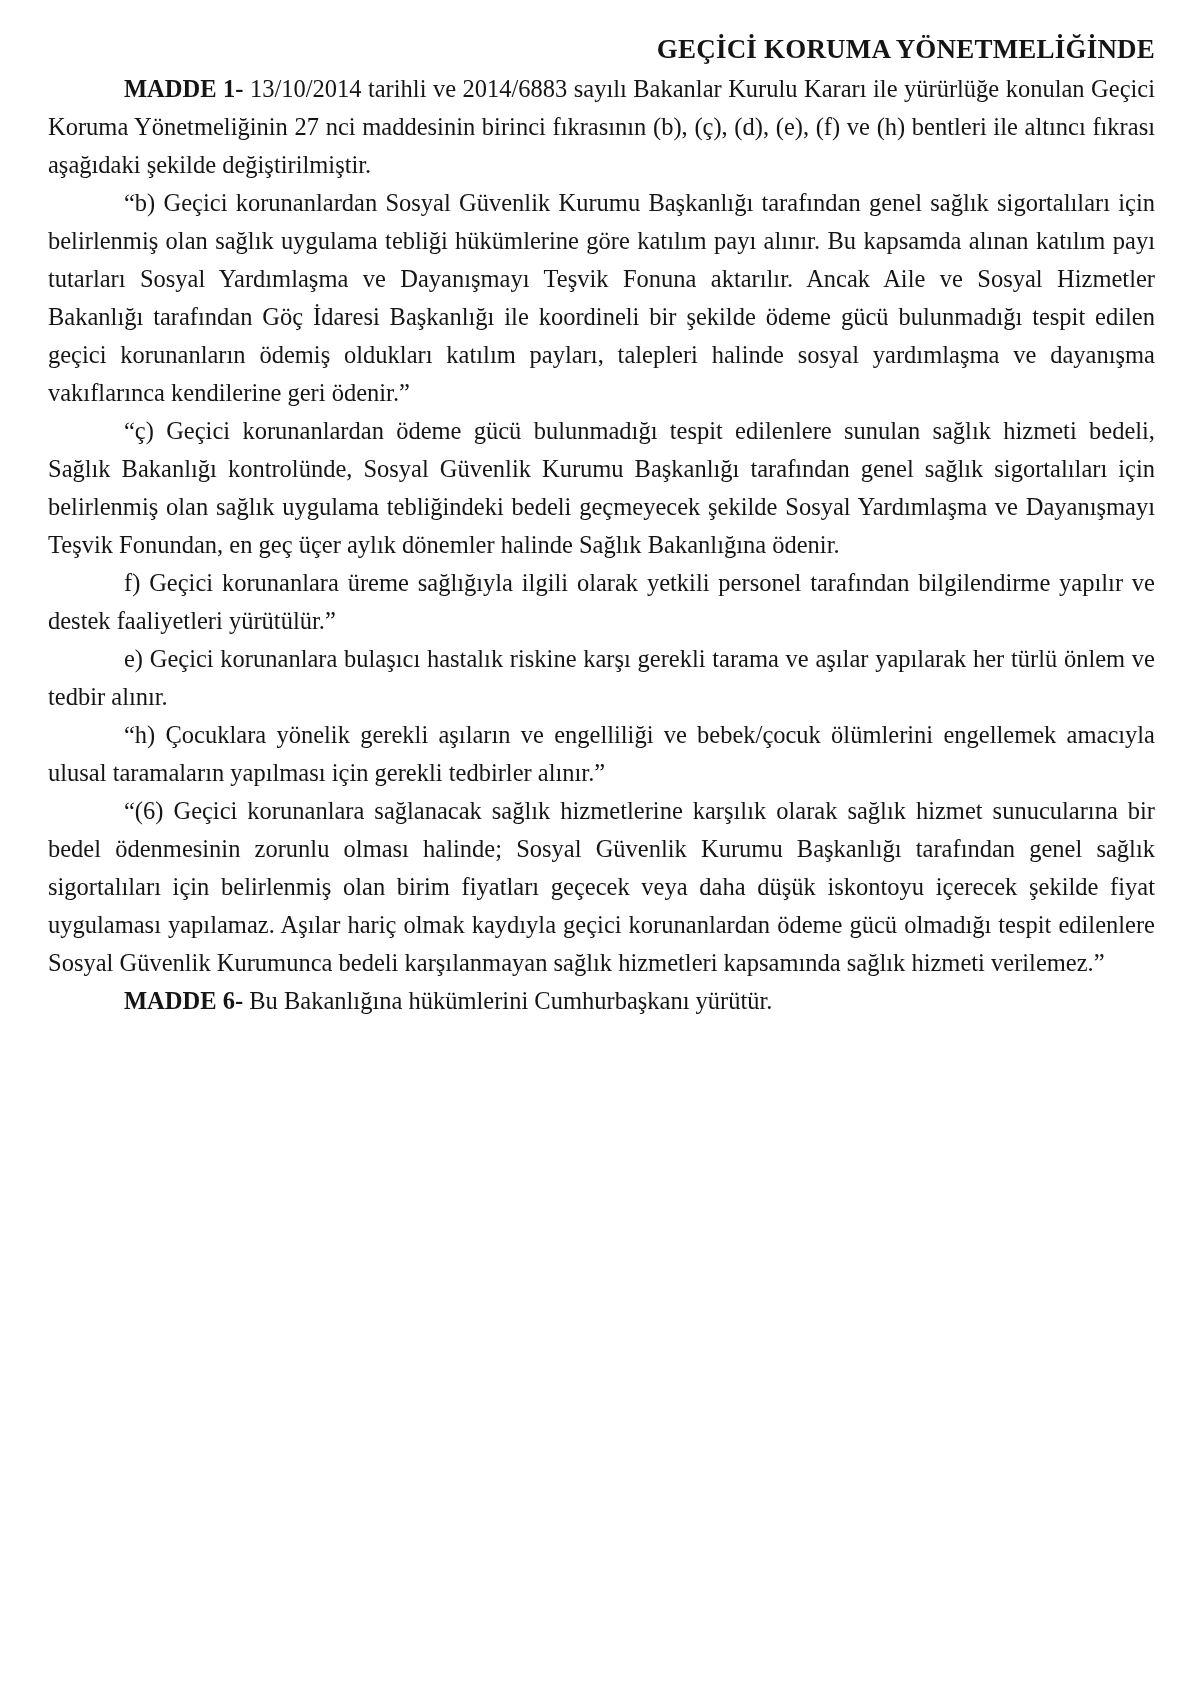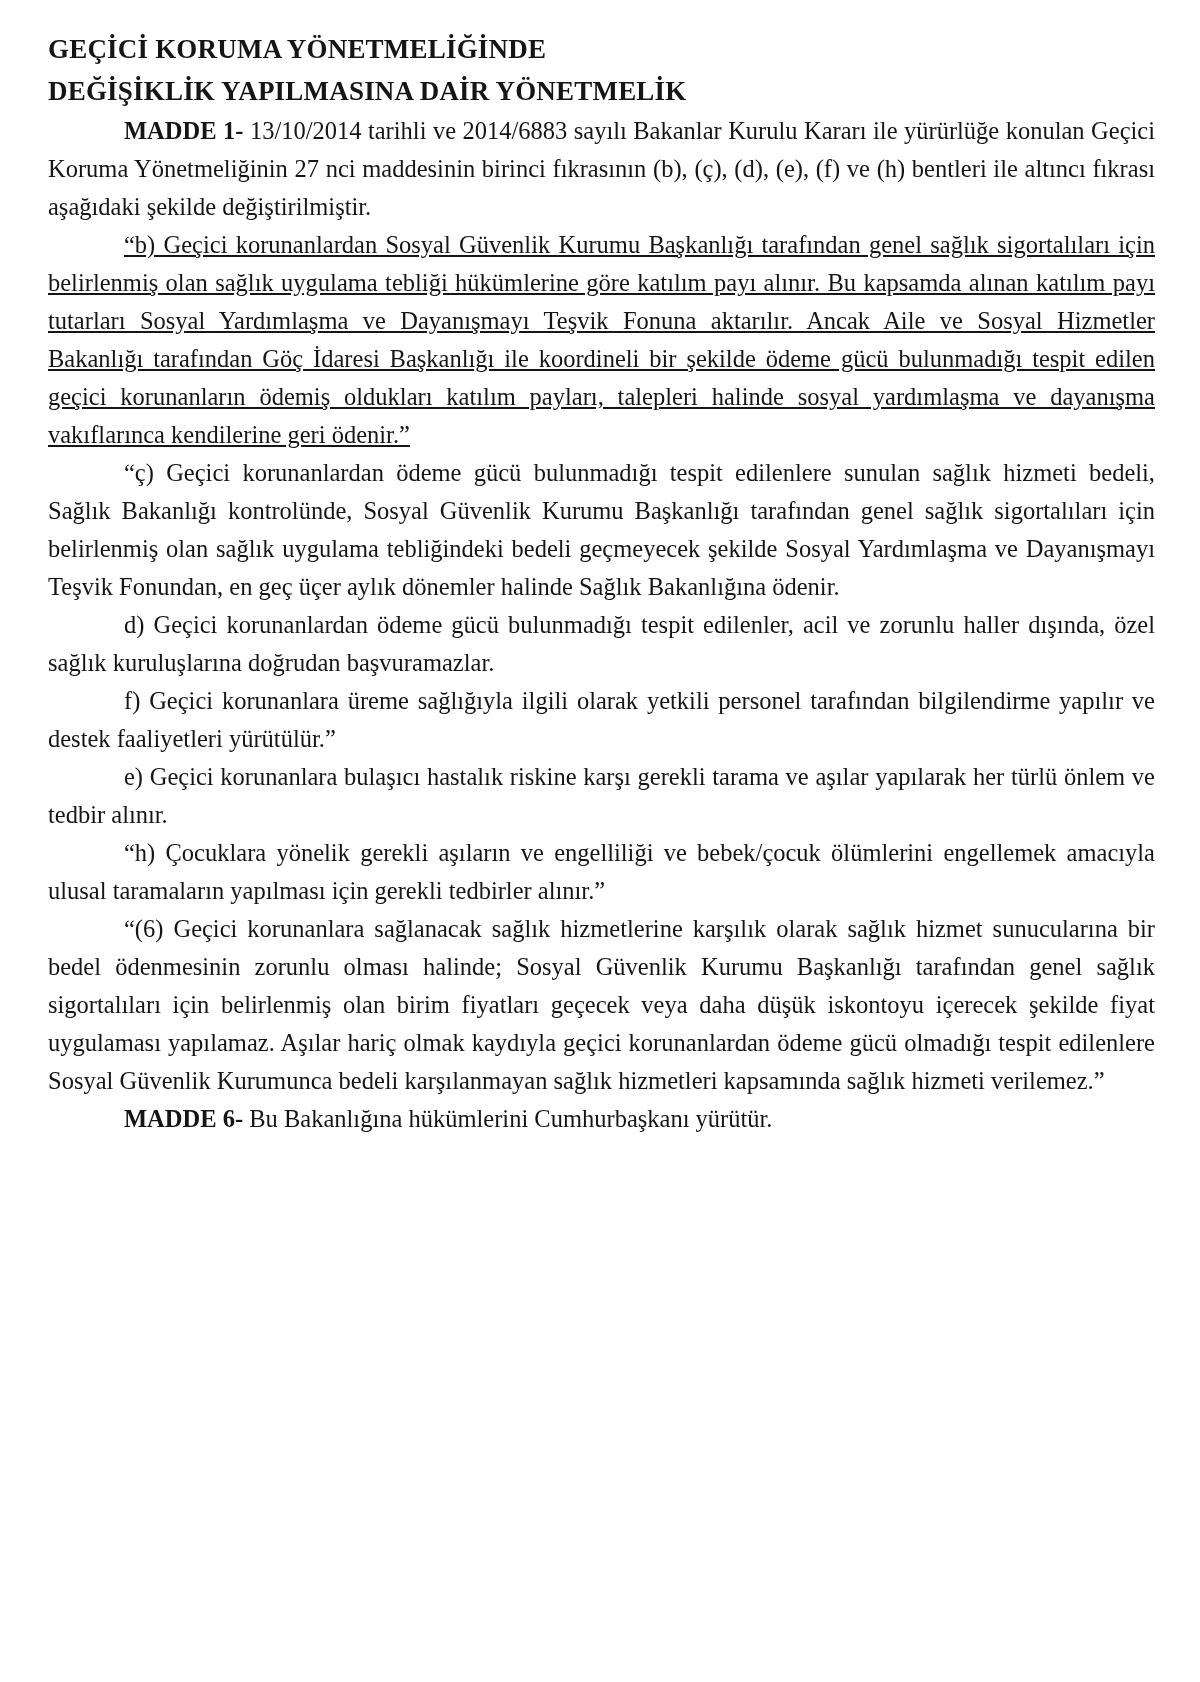--- a/index.html
+++ b/index.html
@@ -17,59 +17,57 @@
     box-sizing: border-box;
     width: 1200px;
     min-height: 1682px;
     padding: 24px 45px 10px 48px;
     background: #ffffff;
     font-size: 24.5px;
     line-height: 38px;
   }
   .doc-title {
     margin: 4px 0 0 0;
-    text-align: left;
+    text-align: right;
     font-weight: bold;
     font-size: 27px;
     line-height: 42px;
     letter-spacing: 0.2px;
   }
   .doc-title .t-line { display: block; }
   p.para {
     margin: 0;
     text-align: justify;
     text-indent: 76px;
   }
   p.para b { font-weight: bold; }
   .gap-title   { margin-top: 44px; }
-  .gap-one     { margin-top: 48px; text-decoration: underline; }
+  .gap-one     { margin-top: 48px; }
   .gap-two     { margin-top: 64px; }
   .gap-h       { margin-top: 56px; }
   .gap-six     { margin-top: 64px; }
   .gap-m2      { margin-top: 60px; }
   .gap-m3      { margin-top: 52px; }
   .no-justify  { text-align: left; }
 </style>
 </head>
 <body>
 
 <div class="page">
 
   <h1 class="doc-title">
     <span class="t-line">GEÇİCİ KORUMA YÖNETMELİĞİNDE</span>
-    <span class="t-line">DEĞİŞİKLİK YAPILMASINA DAİR YÖNETMELİK</span>
   </h1>
 
   <p class="para gap-title"><b>MADDE 1- </b><span>13/10/2014 tarihli ve 2014/6883 sayılı Bakanlar Kurulu Kararı ile yürürlüğe konulan Geçici Koruma Yönetmeliğinin 27 nci maddesinin birinci fıkrasının (b), (ç), (d), (e), (f) ve (h) bentleri ile altıncı fıkrası aşağıdaki şekilde değiştirilmiştir.</span></p>
 
   <p class="para gap-one"><span>“b) Geçici korunanlardan Sosyal Güvenlik Kurumu Başkanlığı tarafından genel sağlık sigortalıları için belirlenmiş olan sağlık uygulama tebliği hükümlerine göre katılım payı alınır. Bu kapsamda alınan katılım payı tutarları Sosyal Yardımlaşma ve Dayanışmayı Teşvik Fonuna aktarılır. Ancak Aile ve Sosyal Hizmetler Bakanlığı tarafından Göç İdaresi Başkanlığı ile koordineli bir şekilde ödeme gücü bulunmadığı tespit edilen geçici korunanların ödemiş oldukları katılım payları, talepleri halinde sosyal yardımlaşma ve dayanışma vakıflarınca kendilerine geri ödenir.”</span></p>
 
   <p class="para gap-two"><span>“ç) Geçici korunanlardan ödeme gücü bulunmadığı tespit edilenlere sunulan sağlık hizmeti bedeli, Sağlık Bakanlığı kontrolünde, Sosyal Güvenlik Kurumu Başkanlığı tarafından genel sağlık sigortalıları için belirlenmiş olan sağlık uygulama tebliğindeki bedeli geçmeyecek şekilde Sosyal Yardımlaşma ve Dayanışmayı Teşvik Fonundan, en geç üçer aylık dönemler halinde Sağlık Bakanlığına ödenir.</span></p>
 
-  <p class="para"><span>d) Geçici korunanlardan ödeme gücü bulunmadığı tespit edilenler, acil ve zorunlu haller dışında, özel sağlık kuruluşlarına doğrudan başvuramazlar.</span></p>
 
   <p class="para"><span>f) Geçici korunanlara üreme sağlığıyla ilgili olarak yetkili personel tarafından bilgilendirme yapılır ve destek faaliyetleri yürütülür.”</span></p>
 
   <p class="para"><span>e) Geçici korunanlara bulaşıcı hastalık riskine karşı gerekli tarama ve aşılar yapılarak her türlü önlem ve tedbir alınır.</span></p>
 
   <p class="para gap-h"><span>“h) Çocuklara yönelik gerekli aşıların ve engelliliği ve bebek/çocuk ölümlerini engellemek amacıyla ulusal taramaların yapılması için gerekli tedbirler alınır.”</span></p>
 
   <p class="para gap-six"><span>“(6) Geçici korunanlara sağlanacak sağlık hizmetlerine karşılık olarak sağlık hizmet sunucularına bir bedel ödenmesinin zorunlu olması halinde; Sosyal Güvenlik Kurumu Başkanlığı tarafından genel sağlık sigortalıları için belirlenmiş olan birim fiyatları geçecek veya daha düşük iskontoyu içerecek şekilde fiyat uygulaması yapılamaz. Aşılar hariç olmak kaydıyla geçici korunanlardan ödeme gücü olmadığı tespit edilenlere Sosyal Güvenlik Kurumunca bedeli karşılanmayan sağlık hizmetleri kapsamında sağlık hizmeti verilemez.”</span></p>
 
 

